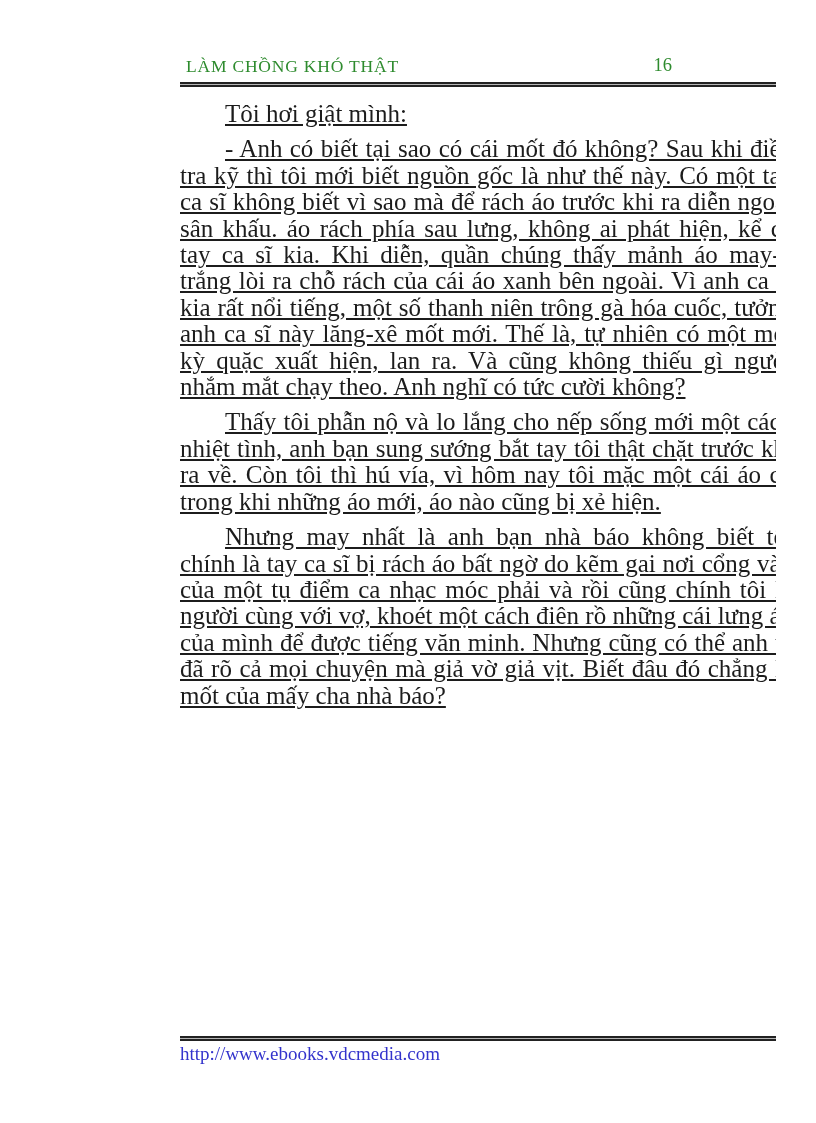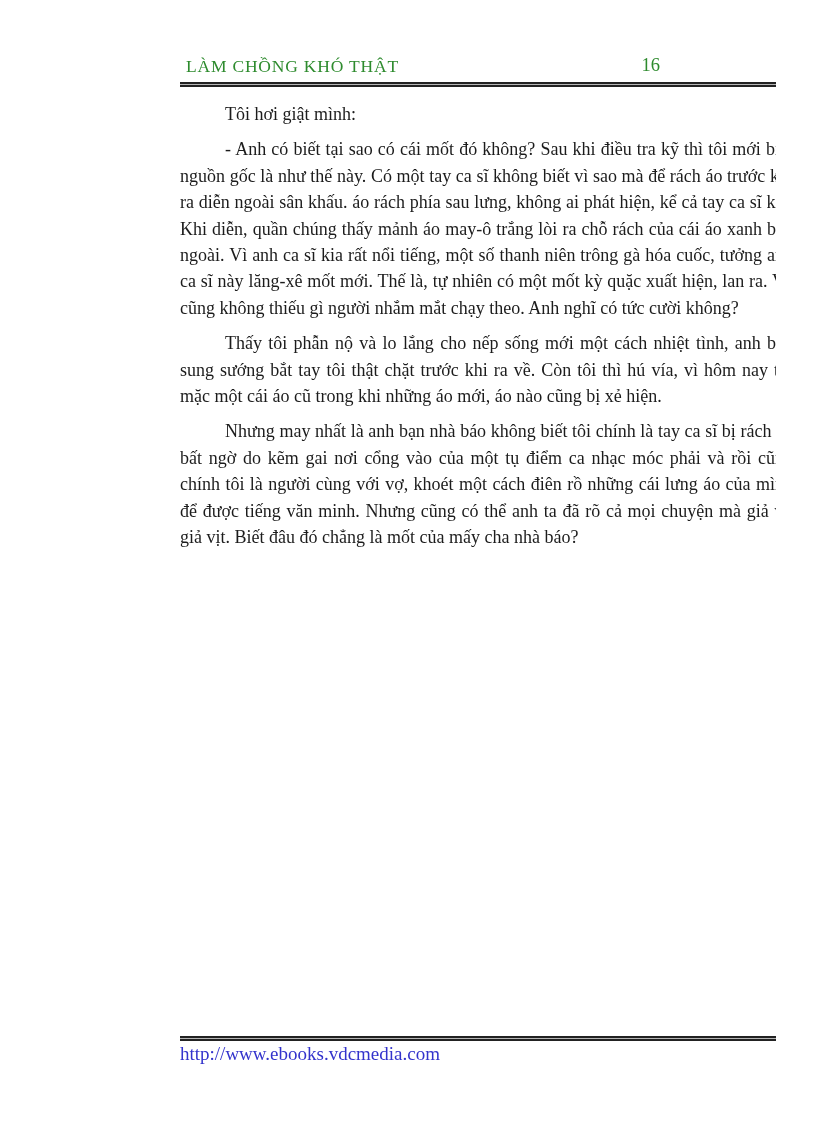--- a/index.html
+++ b/index.html
@@ -21,21 +21,21 @@
     position: absolute;
     left: 146px;
     top: 56px;
     font-size: 17.5px;
     letter-spacing: 0.8px;
     color: var(--header-green, #2e8b2e);
     white-space: nowrap;
   }
   .page-number {
     position: absolute;
-    right: 116px;
+    right: 104px;
     top: 55px;
     font-size: 18.5px;
     color: var(--header-green, #2e8b2e);
   }
   .rule {
     position: absolute;
     left: 140px;
     width: 615px;
     height: 5px;
     background: linear-gradient(
@@ -47,22 +47,23 @@
   }
   .header-rule { top: 82px; }
   .footer-rule { top: 1036px; }
   
   .body-text {
     position: absolute;
     left: 140px;
     top: 101px;
     width: 613px;
     color: var(--body-color, #1c1c1c);
-    font-size: 18px;
+    font-size: 25px;
     line-height: 26.4px;
+    text-decoration: underline;
   }
   .body-text p {
     margin: 0 0 9px 0;
     text-align: justify;
     text-indent: 45px;
   }
   
   .footer-link {
     position: absolute;
     left: 140px;

